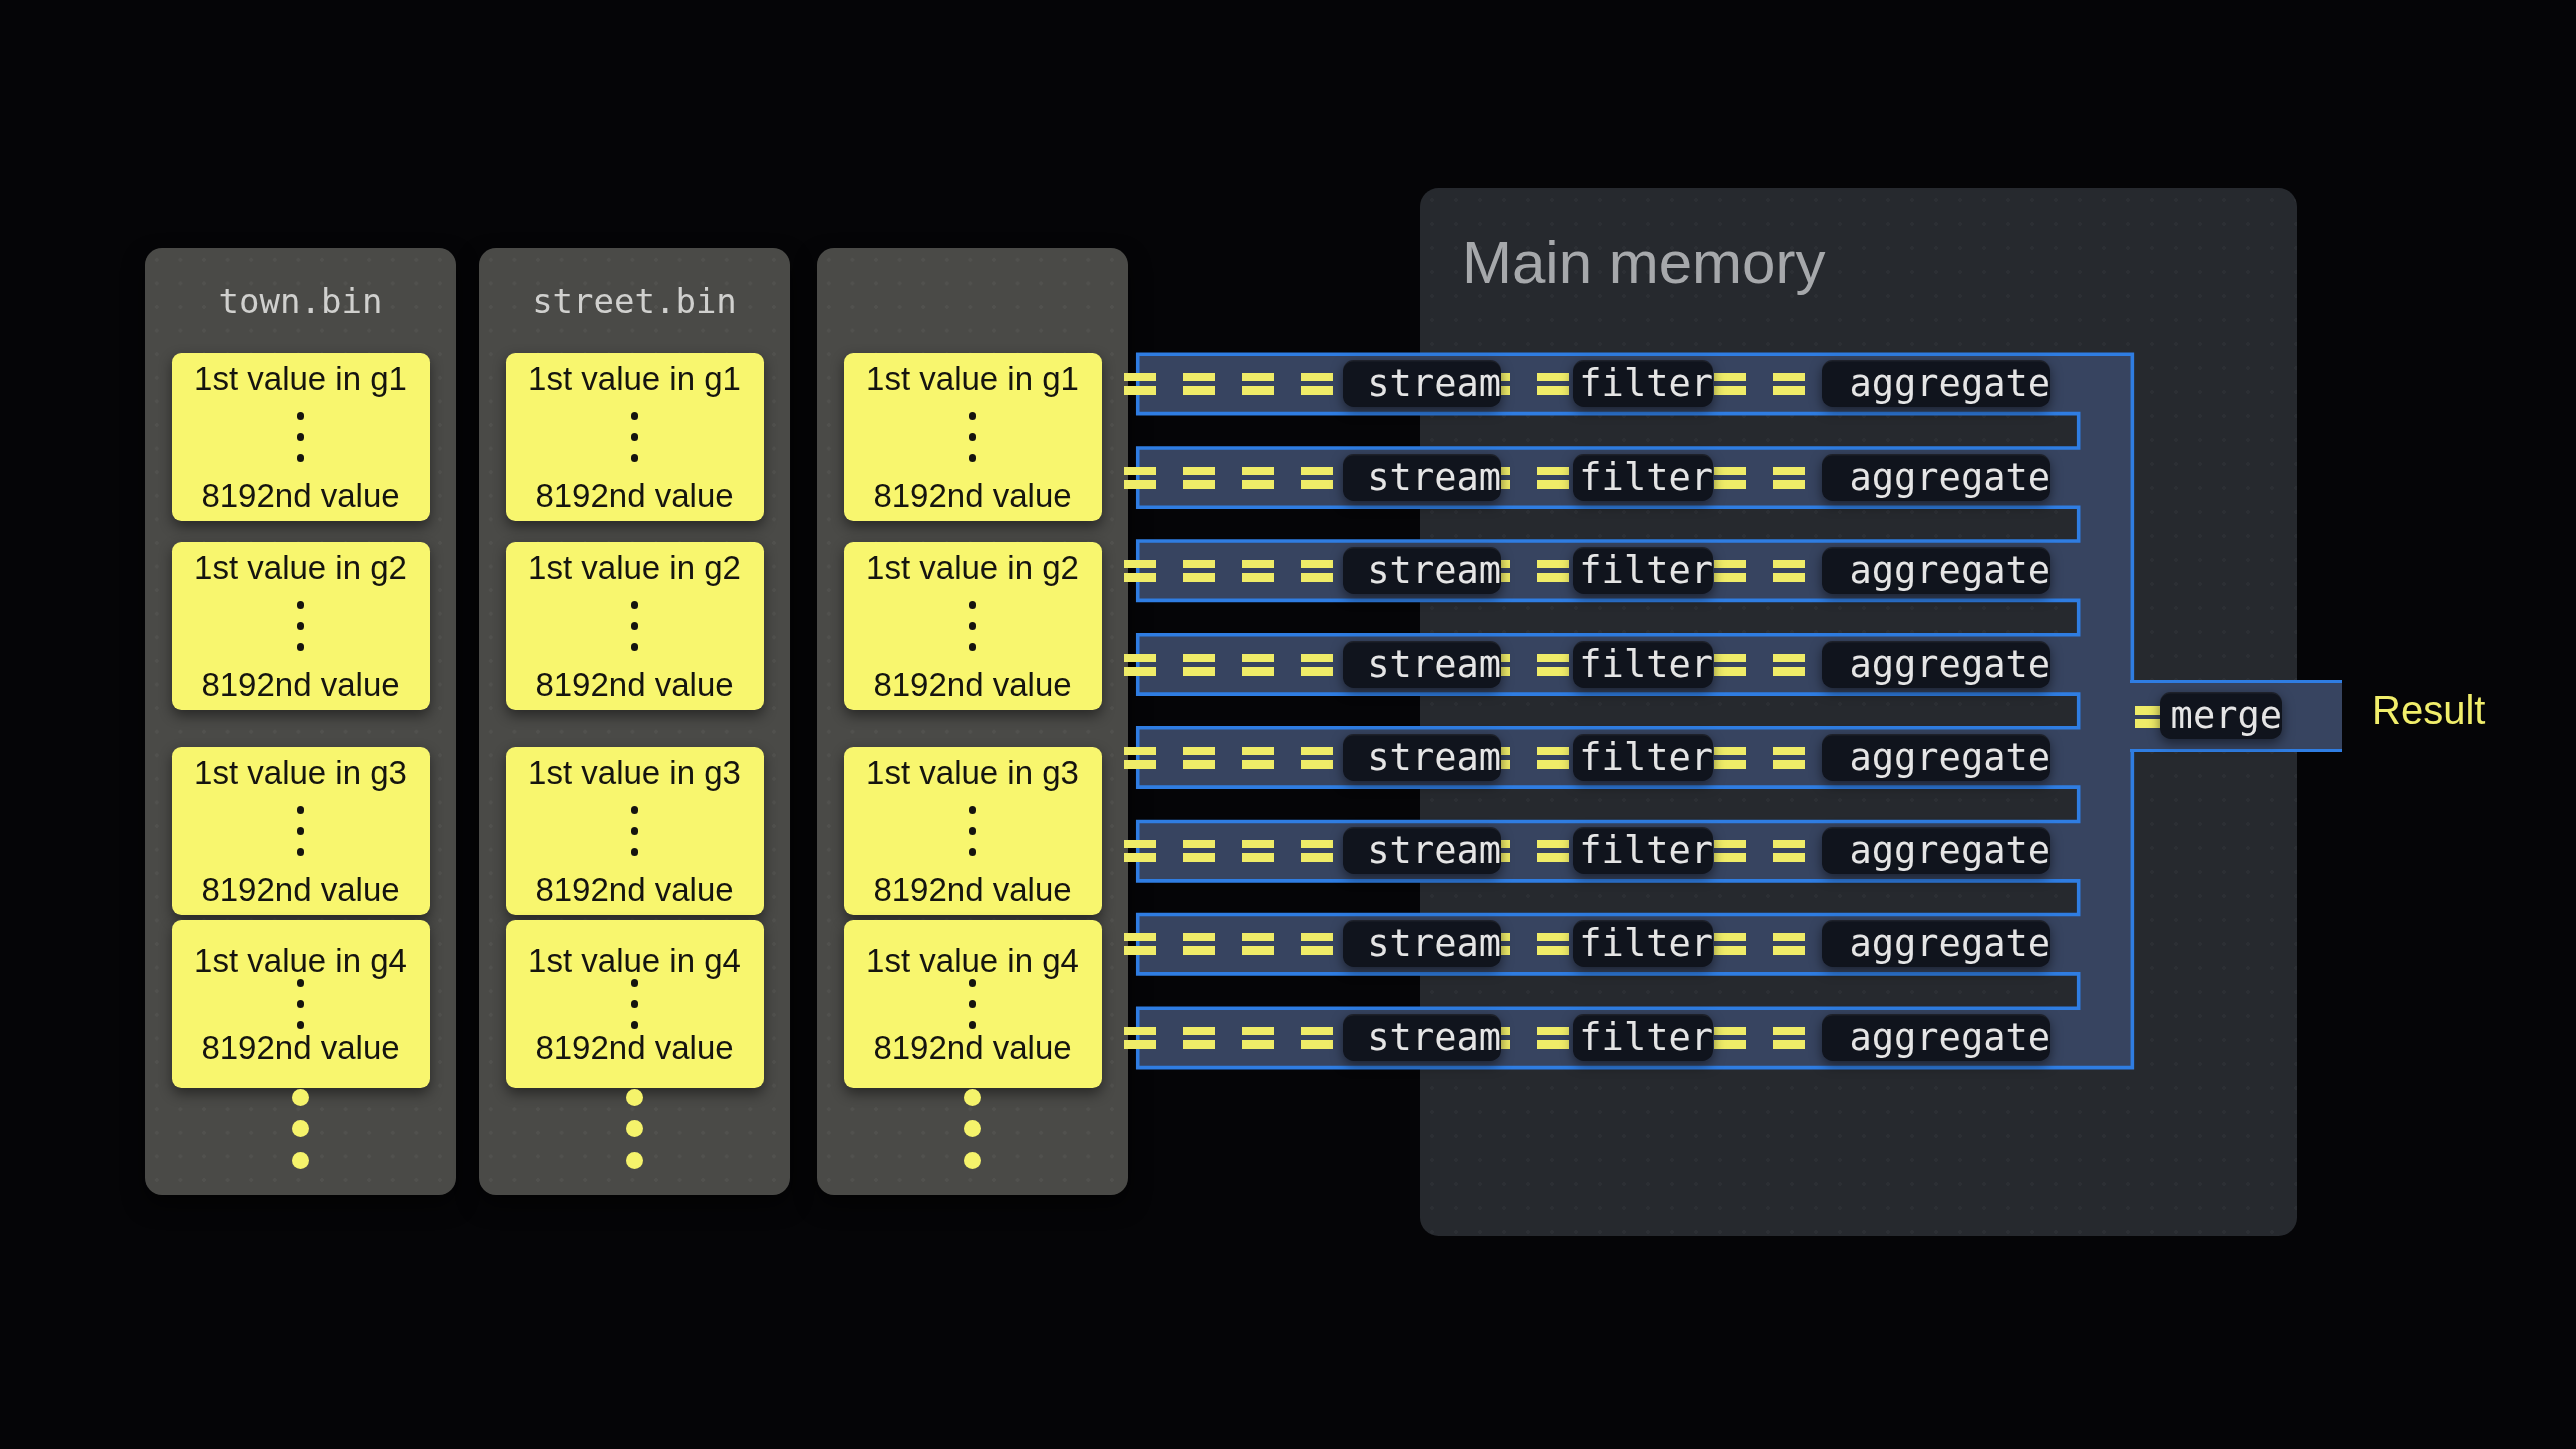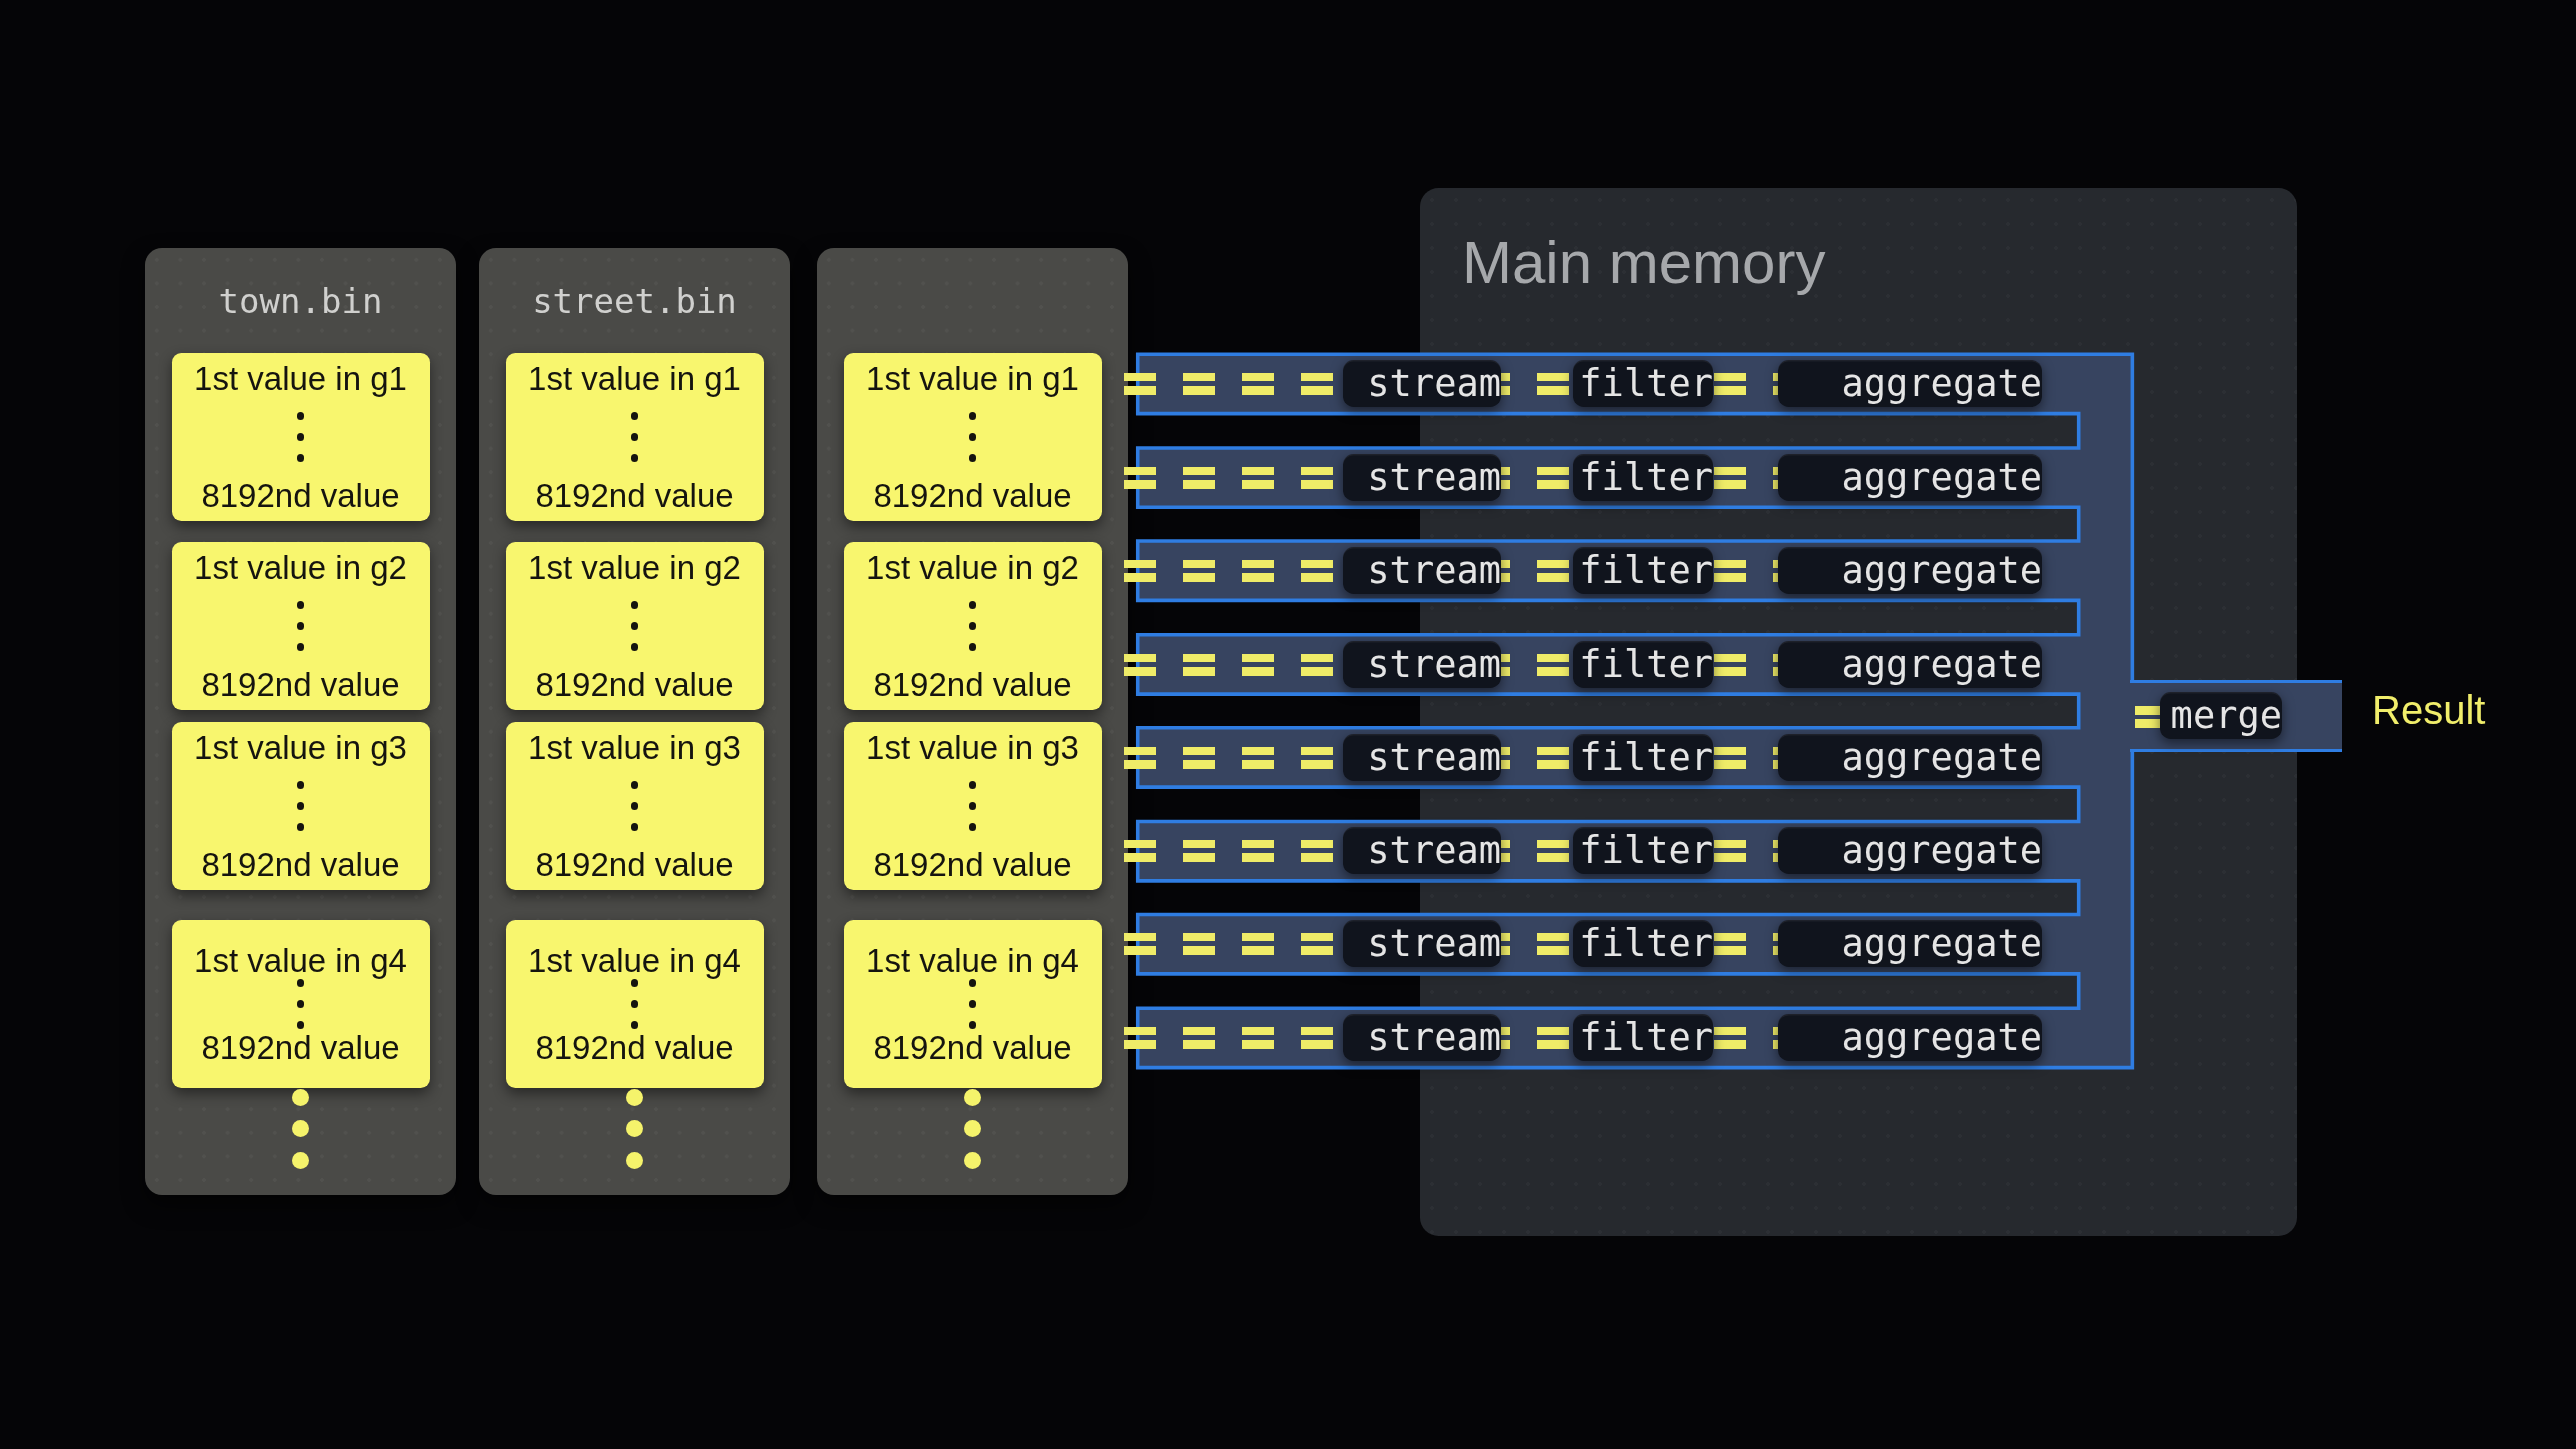--- a/index.html
+++ b/index.html
@@ -20,21 +20,21 @@
     border-radius:17px;box-shadow:0 10px 21.5px rgba(0,0,0,0.55);
     background-image:radial-gradient(rgba(255,255,255,0.04) 1.8px, transparent 2.1px);
     background-size:23.6px 23.6px;}
   .col-town{left:145px;} .col-street{left:479px;} .col-price{left:817px;}
   .col-title{padding-top:33px;text-align:center;font-family:"DejaVu Sans Mono", monospace;
     font-size:34px;color:#d0d0ce;}
   .gbox{position:absolute;left:26.5px;width:258px;height:168px;background:#f8f66e;
     border-radius:9.3px;box-shadow:0 5.7px 13px rgba(0,0,0,0.45);
     display:flex;flex-direction:column;justify-content:space-between;align-items:center;
     padding:7.2px 4.3px;box-sizing:border-box;}
-  .g1{top:105px;} .g2{top:294px;} .g3{top:474px;} .g4{top:672px;justify-content:center;}
+  .g1{top:105px;} .g2{top:294px;} .g3{top:499px;} .g4{top:672px;justify-content:center;}
   .gbox-line{font-size:33px;font-weight:500;color:#15140f;line-height:37px;white-space:nowrap;}
   .vdots{display:flex;flex-direction:column;align-items:center;gap:13px;}
   .vdots i{width:7.9px;height:7.9px;border-radius:50%;background:#15140f;display:block;}
   .col-dots{position:absolute;top:841px;left:0;width:100%;display:flex;flex-direction:column;
     align-items:center;gap:14.3px;}
   .col-dots i{width:17px;height:17px;border-radius:50%;background:#f5f36b;display:block;}
 
   
   .comb{position:absolute;left:0;top:0;}
 
@@ -46,21 +46,21 @@
     display:flex;flex-direction:column;justify-content:space-between;}
   .dashline i{display:block;height:8.6px;
     background-image:repeating-linear-gradient(90deg,#efec68 0px,#efec68 32px,transparent 32px,transparent 59px);}
   .chip{position:absolute;top:5.7px;height:47px;background:#10141d;border-radius:10.7px;
     display:flex;align-items:center;justify-content:flex-end;
     font-family:"DejaVu Sans Mono", monospace;font-size:37px;color:#e5e5e5;
     box-shadow:0 4.3px 11.4px rgba(0,0,0,0.5), inset 0 1.4px 0 rgba(255,255,255,0.06);
     white-space:nowrap;}
   .chip-stream{left:205px;width:158px;}
   .chip-filter{left:435px;width:140px;}
-  .chip-agg{left:640px;width:228px;padding-left:36px;}
+  .chip-agg{left:684px;width:228px;}
 
   
   .merge-bar{position:absolute;left:2130px;top:680px;width:212px;height:72px;
     background:#374460;border-top:3.6px solid #2f7de2;border-bottom:3.6px solid #2f7de2;
     box-sizing:border-box;}
   .merge-dash{position:absolute;left:2135px;top:706px;width:33px;height:22px;
     display:flex;flex-direction:column;justify-content:space-between;}
   .merge-dash i{display:block;height:8.6px;background:#efec68;}
   .chip-merge{left:2160px;top:692px;width:122px;}
   .result{position:absolute;left:2372px;top:690px;font-size:40px;line-height:1.0;

